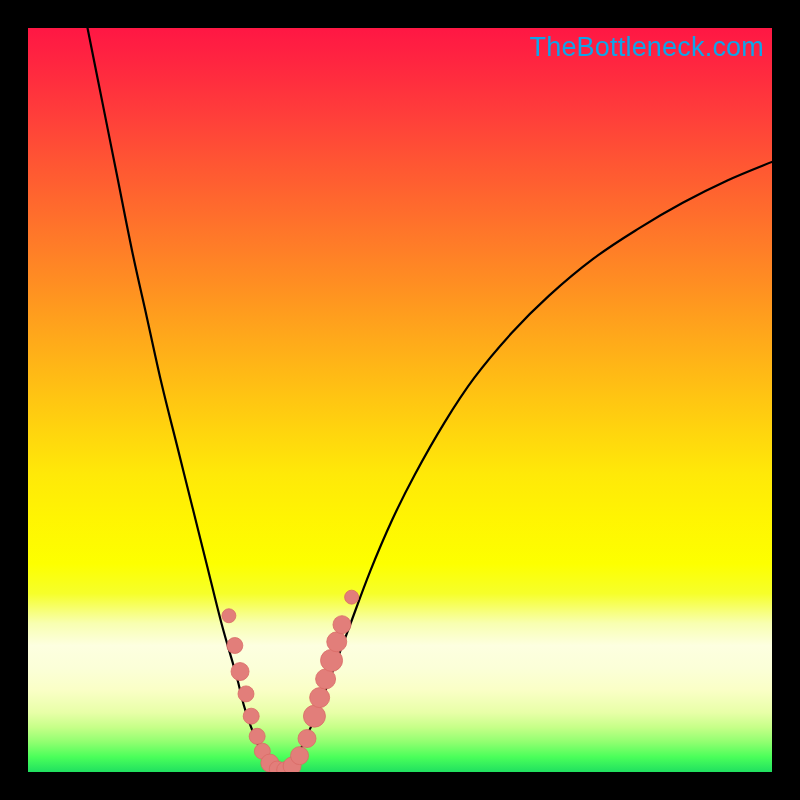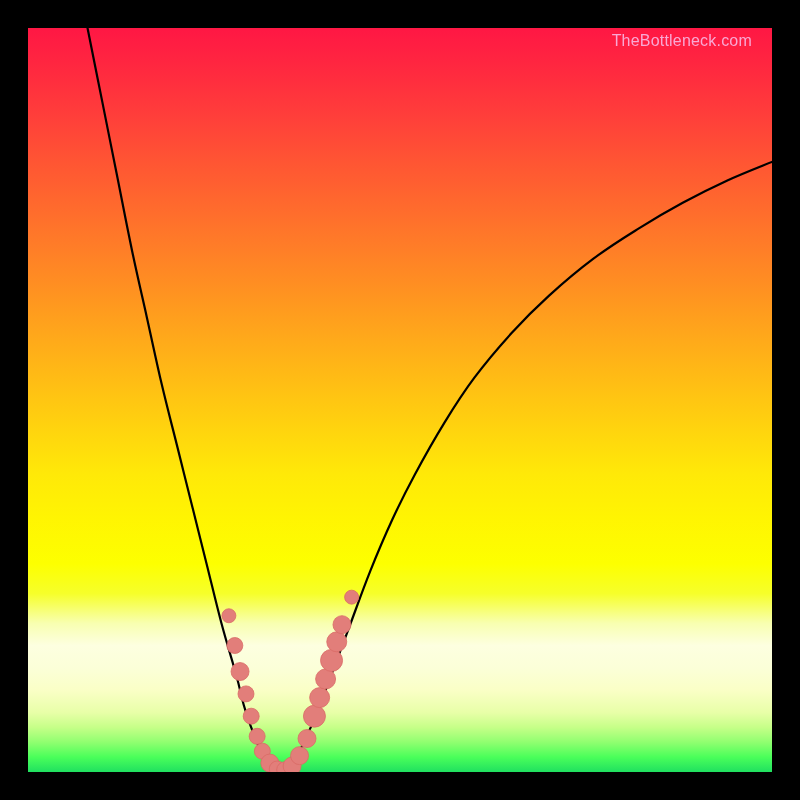--- a/index.html
+++ b/index.html
@@ -49,24 +49,24 @@
       #e8ffa8 92%,
       #c6ff88 94%,
       #90ff70 96%,
       #4aff5a 98%,
       #20e060 100%
     );
   }
   .watermark {
     position: absolute;
     top: 4px;
-    right: 20px;
-    font-size: 16px;
+    right: 8px;
+    font-size: 27px;
     font-weight: 500;
-    color: #f9a8d4;
+    color: #0ea5e9;
     letter-spacing: 0.2px;
   }
   svg.curves {
     position: absolute;
     inset: 0;
   }
   .curve {
     fill: none;
     stroke: #000;
     stroke-width: 2.2;

